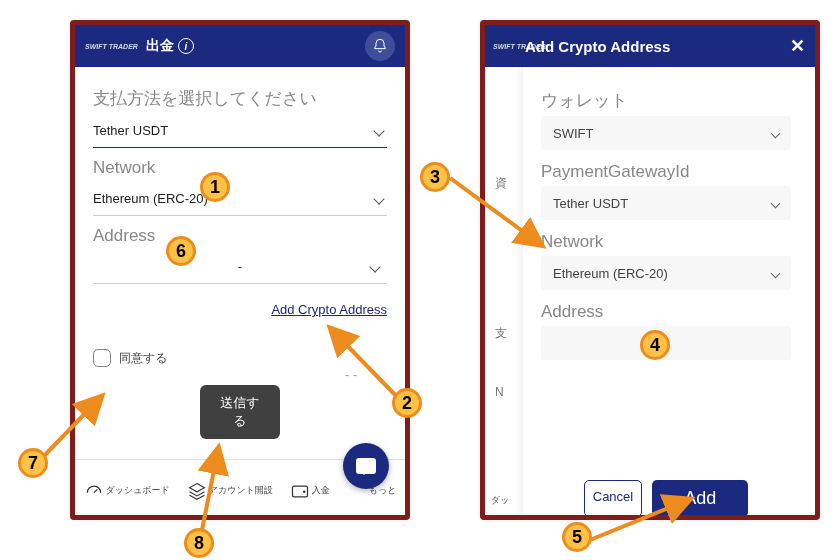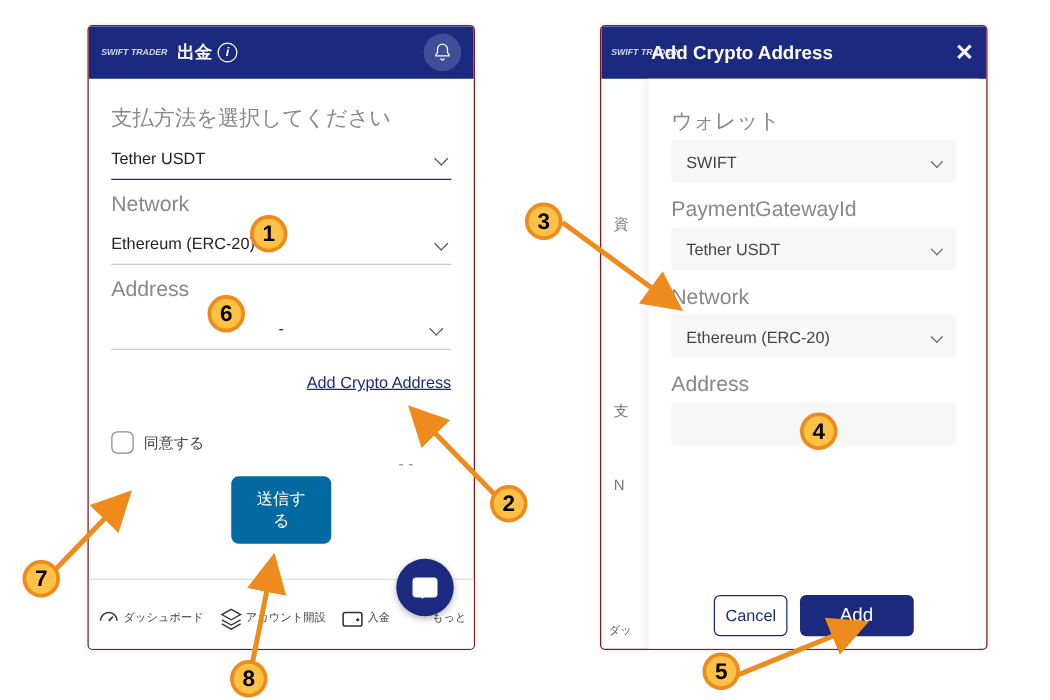--- a/index.html
+++ b/index.html
@@ -4,22 +4,22 @@
 <style>
   * { box-sizing: border-box; margin: 0; padding: 0; }
   body {
     background: #fff;
     font-family: -apple-system, Helvetica, Arial, sans-serif;
     width: 840px; height: 560px; overflow: hidden;
     position: relative;
   }
   .phone {
     position: absolute;
-    width: 310px; height: 500px;
-    border: 1px solid #7f1d1d;
+    width: 340px; height: 500px;
+    border: 5px solid #7f1d1d;
     border-radius: 4px;
     background: #fff;
     overflow: hidden;
     box-shadow: 0 0 4px rgba(0,0,0,0.1);
   }
   .phone.left  { left: 70px; top: 20px; }
   .phone.right { left: 480px; top: 20px; }
 
   
   .p-header {
@@ -55,21 +55,21 @@
     transform: rotate(45deg); margin-right: 4px;
   }
   .addlink {
     color: #1b2a7f; font-size: 13px; text-align: right;
     text-decoration: underline; margin-top: 18px;
   }
   .agree { display: flex; align-items: flex-end; gap: 8px; margin-top: 32px; }
   .agree .box { width: 18px; height: 18px; border: 1.5px solid #888; border-radius: 5px; }
   .agree .txt { font-size: 12px; color: #444; }
   .submit {
-    background: #0369a1; color: #fff; border-radius: 6px;
+    background: #404040; color: #fff; border-radius: 6px;
     padding: 9px 18px; font-size: 13px;
     width: 80px; text-align: center;
     margin: 18px auto 0;
   }
   .dash { color:#999; font-size:13px; position:absolute; right:30px; }
   .navbar {
     position: absolute; bottom: 0; left:0; right:0;
     height: 56px; border-top: 1px solid #ddd;
     display: flex; justify-content: space-around; padding-top: 6px;
     background:#fff;
@@ -95,21 +95,21 @@
   .right .bg1{top:150px;} .right .bg2{top:300px;} .right .bg3{top:360px;}
   .right .bgnav{position:absolute;left:6px;bottom:8px;font-size:9px;color:#555;}
   .right .lbl{margin-top:12px;}
   .right .pill{
     background:#f7f7f7;border-radius:3px;height:34px;padding:0 12px;
     display:flex;align-items:center;font-size:13px;color:#444;margin-top:4px;
   }
   .right .pill .chev{margin-left:auto;width:7px;height:7px;border-right:1.5px solid #666;border-bottom:1.5px solid #666;transform:rotate(45deg);}
   .right .btnrow{display:flex;gap:10px;justify-content:center;margin-top:120px;}
   .right .btn-cancel{border:1.5px solid #1b2a7f;color:#1b2a7f;border-radius:5px;padding:8px 8px;font-size:13px;}
-  .right .btn-add{background:#1b2a7f;color:#fff;border-radius:5px;padding:8px 32px;font-size:15px;}
+  .right .btn-add{background:#1b2a7f;color:#fff;border-radius:5px;padding:8px 32px;font-size:18px;}
 
   
   .callout{position:absolute;width:30px;height:30px;border-radius:50%;
     border:3px solid #ed8b1c;background:#ffc247;color:#000;font-weight:900;
     font-size:18px;display:flex;align-items:center;justify-content:center;}
   .ar-line{stroke:#ed8b1c;stroke-width:4;fill:none;}
   .ar-head{fill:#ed8b1c;}
 </style>
 </head>
 <body>

